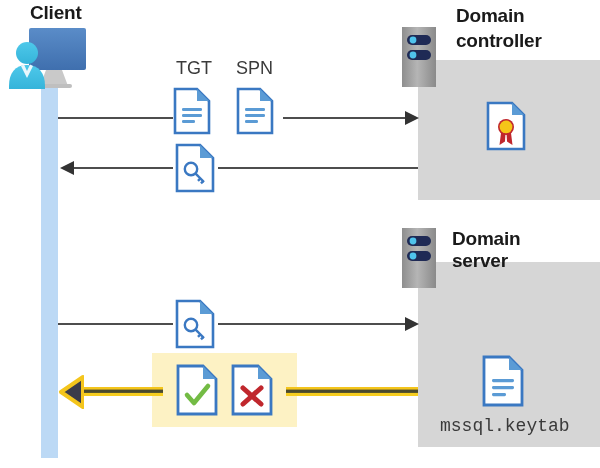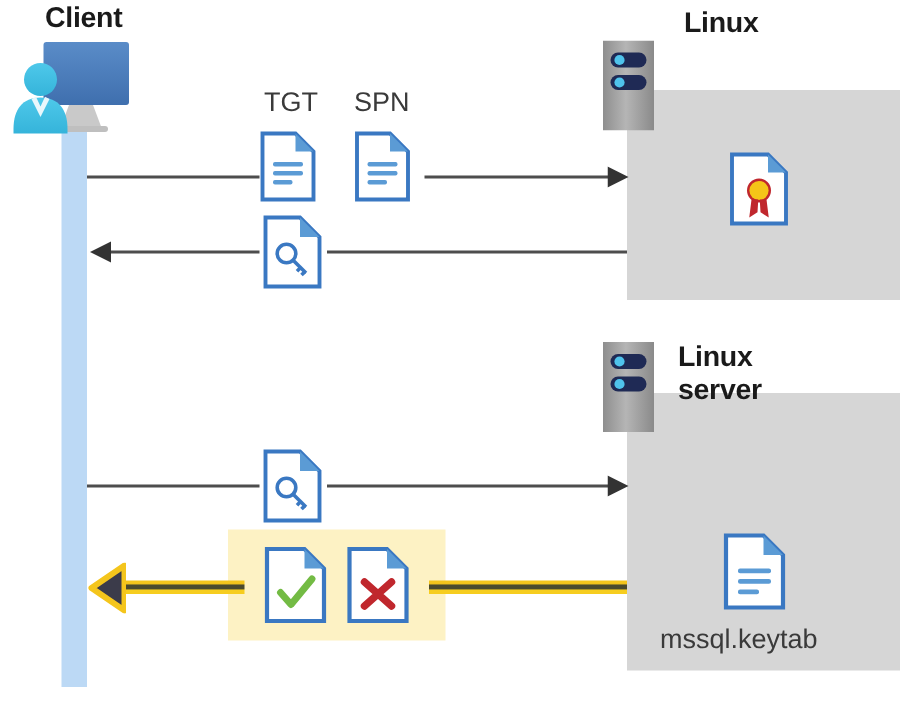--- a/index.html
+++ b/index.html
@@ -101,21 +101,22 @@
         </linearGradient>
       </defs>
       <rect x="0" y="0" width="34" height="60" fill="url(#rk1)"></rect>
       <rect x="5" y="8" width="24" height="10" rx="5" fill="#1f2a55"></rect>
       <circle cx="11" cy="13" r="3.4" fill="#4fc3ec"></circle>
       <rect x="5" y="23" width="24" height="10" rx="5" fill="#1f2a55"></rect>
       <circle cx="11" cy="28" r="3.4" fill="#4fc3ec"></circle>
     </svg>
   </div>
 
-  <div class="abs title-bold" style="left:456px;top:5px;">Linux</div>
+  <div class="abs title-bold" style="left:456px;top:5px;">Domain</div>
+  <div class="abs title-bold" style="left:456px;top:30px;">controller</div>
 
   <div class="doc" style="left:486px;top:101px;">
     <svg width="40" height="50" viewBox="0 0 40 50">
       <path d="M2 2 H26 L38 14 V48 H2 Z" fill="#ffffff" stroke="#3a78c2" stroke-width="2.6"></path>
       <path d="M26 2 L38 14 H26 Z" fill="#5b9bd5"></path>
       <circle cx="20" cy="26" r="8" fill="#c0272d"></circle>
       <circle cx="20" cy="26" r="6.4" fill="#f5c518"></circle>
       <path d="M15 32 L13.5 44 L19 40.5 L19.5 32 Z" fill="#c0272d"></path>
       <path d="M25 32 L26.5 44 L21 40.5 L20.5 32 Z" fill="#c0272d"></path>
     </svg>
@@ -124,34 +125,34 @@
   <div class="rack abs" style="left:402px;top:228px;width:34px;height:60px;">
     <svg width="34" height="60" viewBox="0 0 34 60">
       <rect x="0" y="0" width="34" height="60" fill="url(#rk1)"></rect>
       <rect x="5" y="8" width="24" height="10" rx="5" fill="#1f2a55"></rect>
       <circle cx="11" cy="13" r="3.4" fill="#4fc3ec"></circle>
       <rect x="5" y="23" width="24" height="10" rx="5" fill="#1f2a55"></rect>
       <circle cx="11" cy="28" r="3.4" fill="#4fc3ec"></circle>
     </svg>
   </div>
 
-  <div class="abs title-bold" style="left:452px;top:228px;">Linux server</div>
+  <div class="abs title-bold" style="left:452px;top:228px;">Domain server</div>
 
 
   <div class="doc" style="left:482px;top:355px;">
     <svg width="42" height="52" viewBox="0 0 42 52">
       <path d="M2 2 H27 L40 15 V50 H2 Z" fill="#ffffff" stroke="#3a78c2" stroke-width="2.8"></path>
       <path d="M27 2 L40 15 H27 Z" fill="#5b9bd5"></path>
       <rect x="10" y="24" width="22" height="3.2" rx="1.4" fill="#5b9bd5"></rect>
       <rect x="10" y="31" width="22" height="3.2" rx="1.4" fill="#5b9bd5"></rect>
       <rect x="10" y="38" width="14" height="3.2" rx="1.4" fill="#5b9bd5"></rect>
     </svg>
   </div>
 
-  <div class="abs lbl" style="left:440px;top:416px;">mssql.keytab</div>
+  <div class="abs lbl" style="left:440px;top:416px;font-family:Liberation Mono, monospace;">mssql.keytab</div>
 
   <div class="abs line" style="left:58px;top:117px;width:115px;"></div>
   <div class="abs line" style="left:283px;top:117px;width:130px;"></div>
   <div class="abs" style="left:405px;top:110px;">
     <svg width="16" height="16" viewBox="0 0 16 16">
       <path d="M0 1 L14 8 L0 15 Z" fill="#333333"></path>
     </svg>
   </div>
 
   <div class="abs lbl" style="left:176px;top:58px;">TGT</div>

